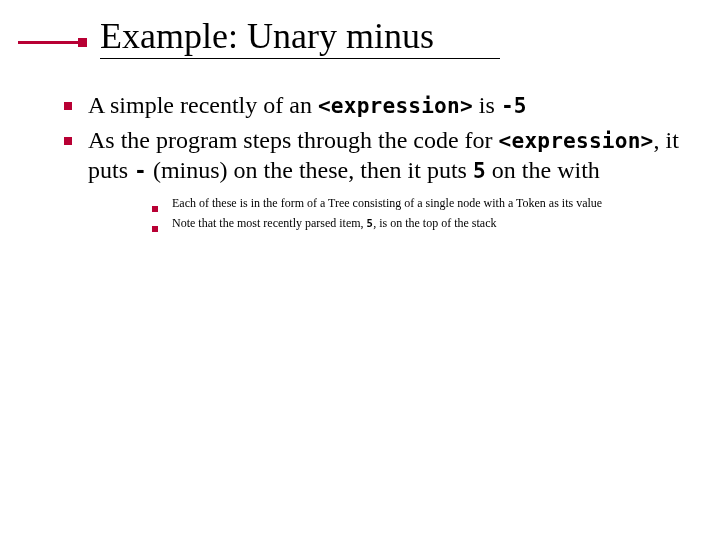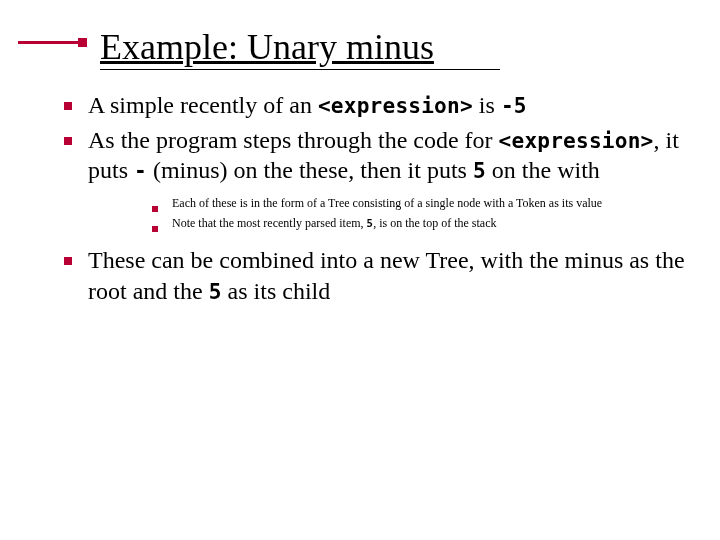--- a/index.html
+++ b/index.html
@@ -14,22 +14,21 @@
   }
   .slide {
     position: relative;
     width: 720px;
     height: 540px;
     box-sizing: border-box;
   }
   .title-wrap {
     position: absolute;
     left: 100px;
-    top: 29px;
-    text-decoration: underline;
+    top: 18px;
   }
   .title {
     font-size: 36px;
     font-weight: normal;
     line-height: 1.05;
   }
   .title-underline {
     height: 1px;
     background: #000;
     width: 400px;
@@ -133,20 +132,17 @@
         <ul class="level2">
           <li>
             <span>Each of these is in the form of a Tree consisting of a single node with a Token as its value</span>
           </li>
           <li>
             <span>Note that the most recently parsed item, </span><span class="code">5</span><span>, is on the top of the stack</span>
           </li>
         </ul>
       </li>
 
-      <li>
-        <span>These can be combined into a new Tree, with the minus as the root and the </span><span class="code">5</span><span> as its child</span>
-      </li>
 
     </ul>
   </div>
 
 </div>
 
 </body></html>

